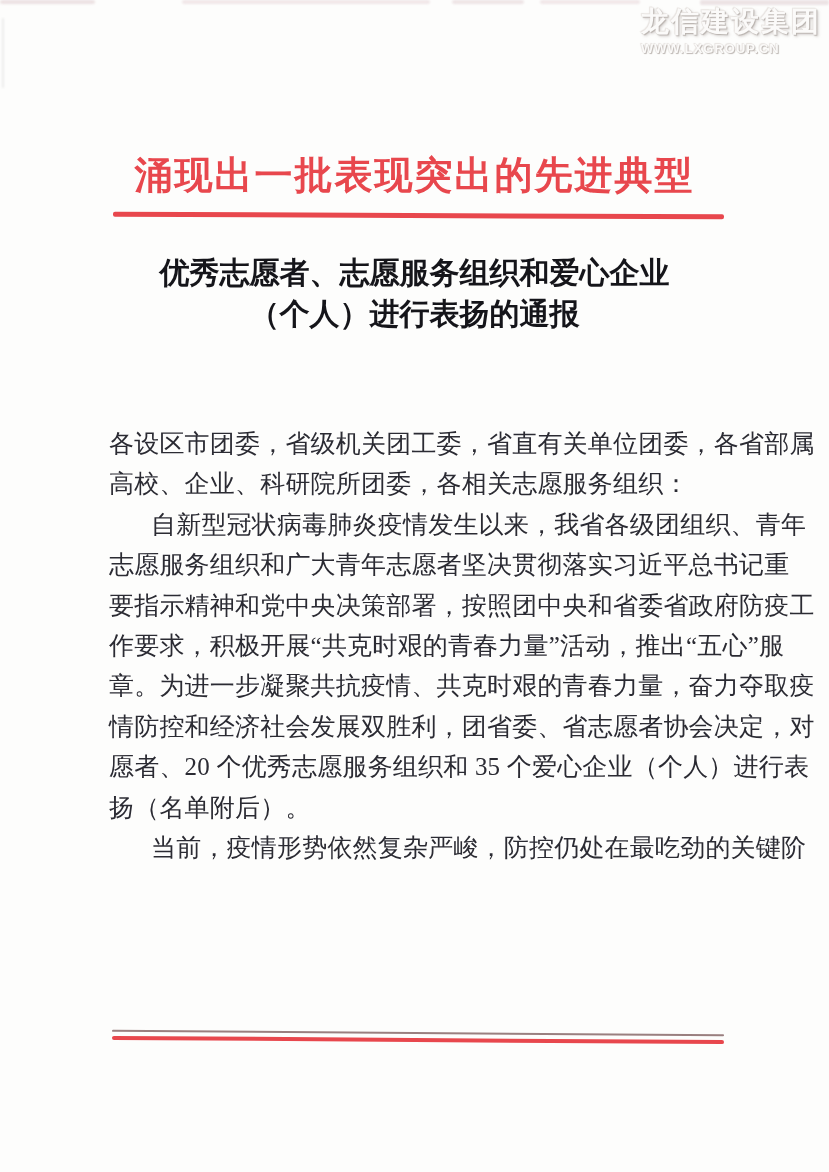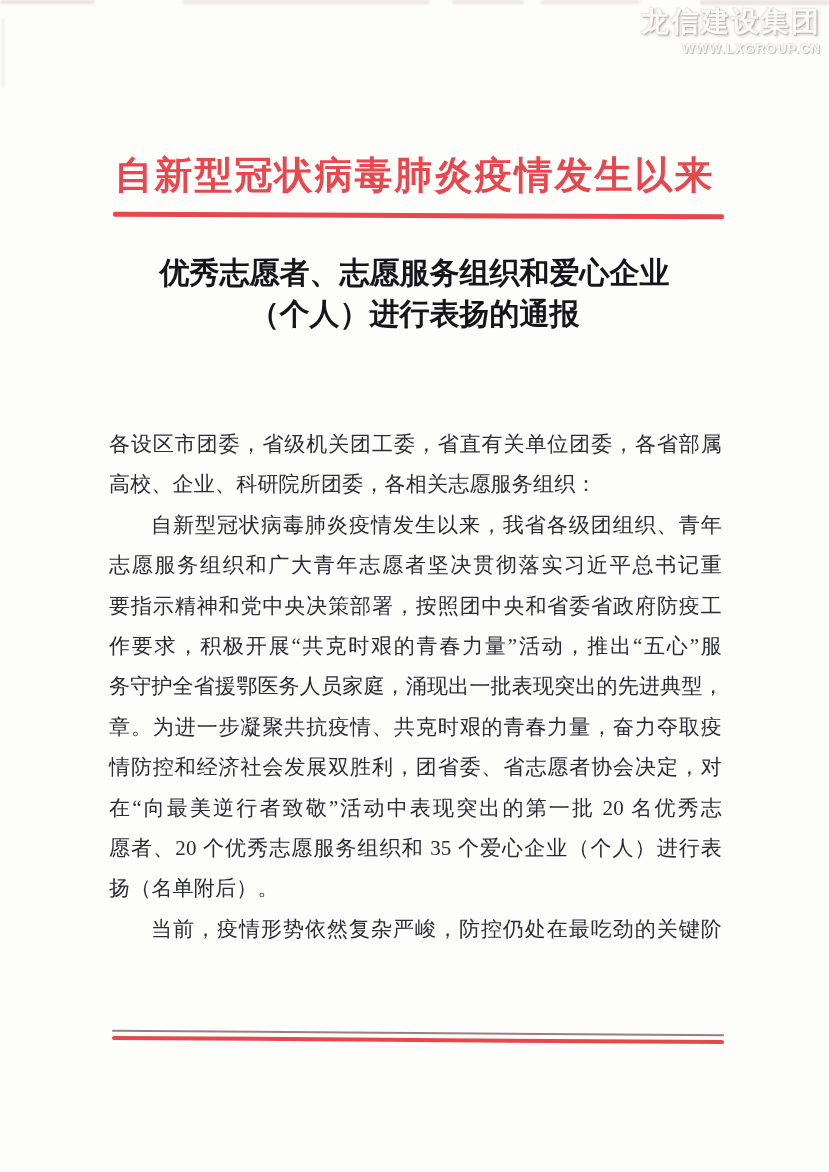--- a/index.html
+++ b/index.html
@@ -21,21 +21,21 @@
   .smudge{position:absolute;filter:blur(1.2px);border-radius:2px;}
   .s1{left:0;top:0;width:95px;height:4px;background:rgba(214,190,196,.45);}
   .s2{left:182px;top:0;width:248px;height:4px;background:rgba(222,198,203,.40);}
   .s3{left:452px;top:0;width:72px;height:4px;background:rgba(214,190,196,.40);}
   .s4{left:540px;top:0;width:100px;height:4px;background:rgba(222,198,203,.40);}
   .s5{left:700px;top:0;width:129px;height:5px;background:rgba(212,190,196,.42);}
   .s6{left:2px;top:18px;width:2px;height:70px;background:rgba(182,182,188,.25);}
 
   
   .watermark{
-    position:absolute;top:6px;right:8px;text-align:right;
+    position:absolute;top:6px;right:8px;text-align:left;
     font-family:"Liberation Sans","DejaVu Sans",sans-serif;
     user-select:none;
   }
   .wm-name{
     font-size:28px;font-weight:bold;letter-spacing:2px;line-height:32px;
     color:#fbfaf9;
     text-shadow:1px 1px 1px #b9b3af,-1px -1px 1px #e8e4e1,0 0 1px #c7c1bd,2px 2px 3px rgba(185,179,175,.55);
   }
   .wm-site{
     font-size:13px;font-weight:bold;letter-spacing:1px;line-height:18px;margin-top:2px;
@@ -62,21 +62,21 @@
   .doc-title{
     position:absolute;top:252px;left:0;width:100%;
     text-align:center;color:var(--title-ink);
     font-size:30px;font-weight:bold;line-height:41px;
   }
 
   
   .doc-body{
     position:absolute;left:109px;top:424px;width:613px;
     color:var(--ink);
-    font-size:21px;line-height:40.4px;
+    font-size:25px;line-height:40.4px;
     letter-spacing:0.2px;
   }
   .line{
     text-align:justify;
     text-align-last:justify;
     white-space:nowrap;
   }
   .line.short{
     text-align:center;
     text-align-last:left;
@@ -107,40 +107,38 @@
   <div class="smudge s3"></div>
   <div class="smudge s4"></div>
   <div class="smudge s5"></div>
   <div class="smudge s6"></div>
 
   <div class="watermark">
     <div class="wm-name">龙信建设集团</div>
     <div class="wm-site">WWW.LXGROUP.CN</div>
   </div>
 
-  <div class="letterhead">自新型冠状病毒肺炎疫情发生以来</div>
+  <div class="letterhead">涌现出一批表现突出的先进典型</div>
 
   <div class="rule-top"></div>
 
   <div class="doc-title">
     <div>优秀志愿者、志愿服务组织和爱心企业</div>
     <div>（个人）进行表扬的通报</div>
   </div>
 
   <div class="doc-body">
     <div class="line">各设区市团委，省级机关团工委，省直有关单位团委，各省部属</div>
     <div class="line short">高校、企业、科研院所团委，各相关志愿服务组织：</div>
     <div class="line indent">自新型冠状病毒肺炎疫情发生以来，我省各级团组织、青年</div>
     <div class="line">志愿服务组织和广大青年志愿者坚决贯彻落实习近平总书记重</div>
     <div class="line">要指示精神和党中央决策部署，按照团中央和省委省政府防疫工</div>
     <div class="line">作要求，积极开展“共克时艰的青春力量”活动，推出“五心”服</div>
-    <div class="line">务守护全省援鄂医务人员家庭，涌现出一批表现突出的先进典型，</div>
     <div class="line">章。为进一步凝聚共抗疫情、共克时艰的青春力量，奋力夺取疫</div>
     <div class="line">情防控和经济社会发展双胜利，团省委、省志愿者协会决定，对</div>
-    <div class="line">在“向最美逆行者致敬”活动中表现突出的第一批 20 名优秀志</div>
     <div class="line">愿者、20 个优秀志愿服务组织和 35 个爱心企业（个人）进行表</div>
     <div class="line short">扬（名单附后）。</div>
     <div class="line indent">当前，疫情形势依然复杂严峻，防控仍处在最吃劲的关键阶</div>
   </div>
 
   <div class="rule-bottom">
     <div class="thin"></div>
     <div class="thick"></div>
   </div>
 

